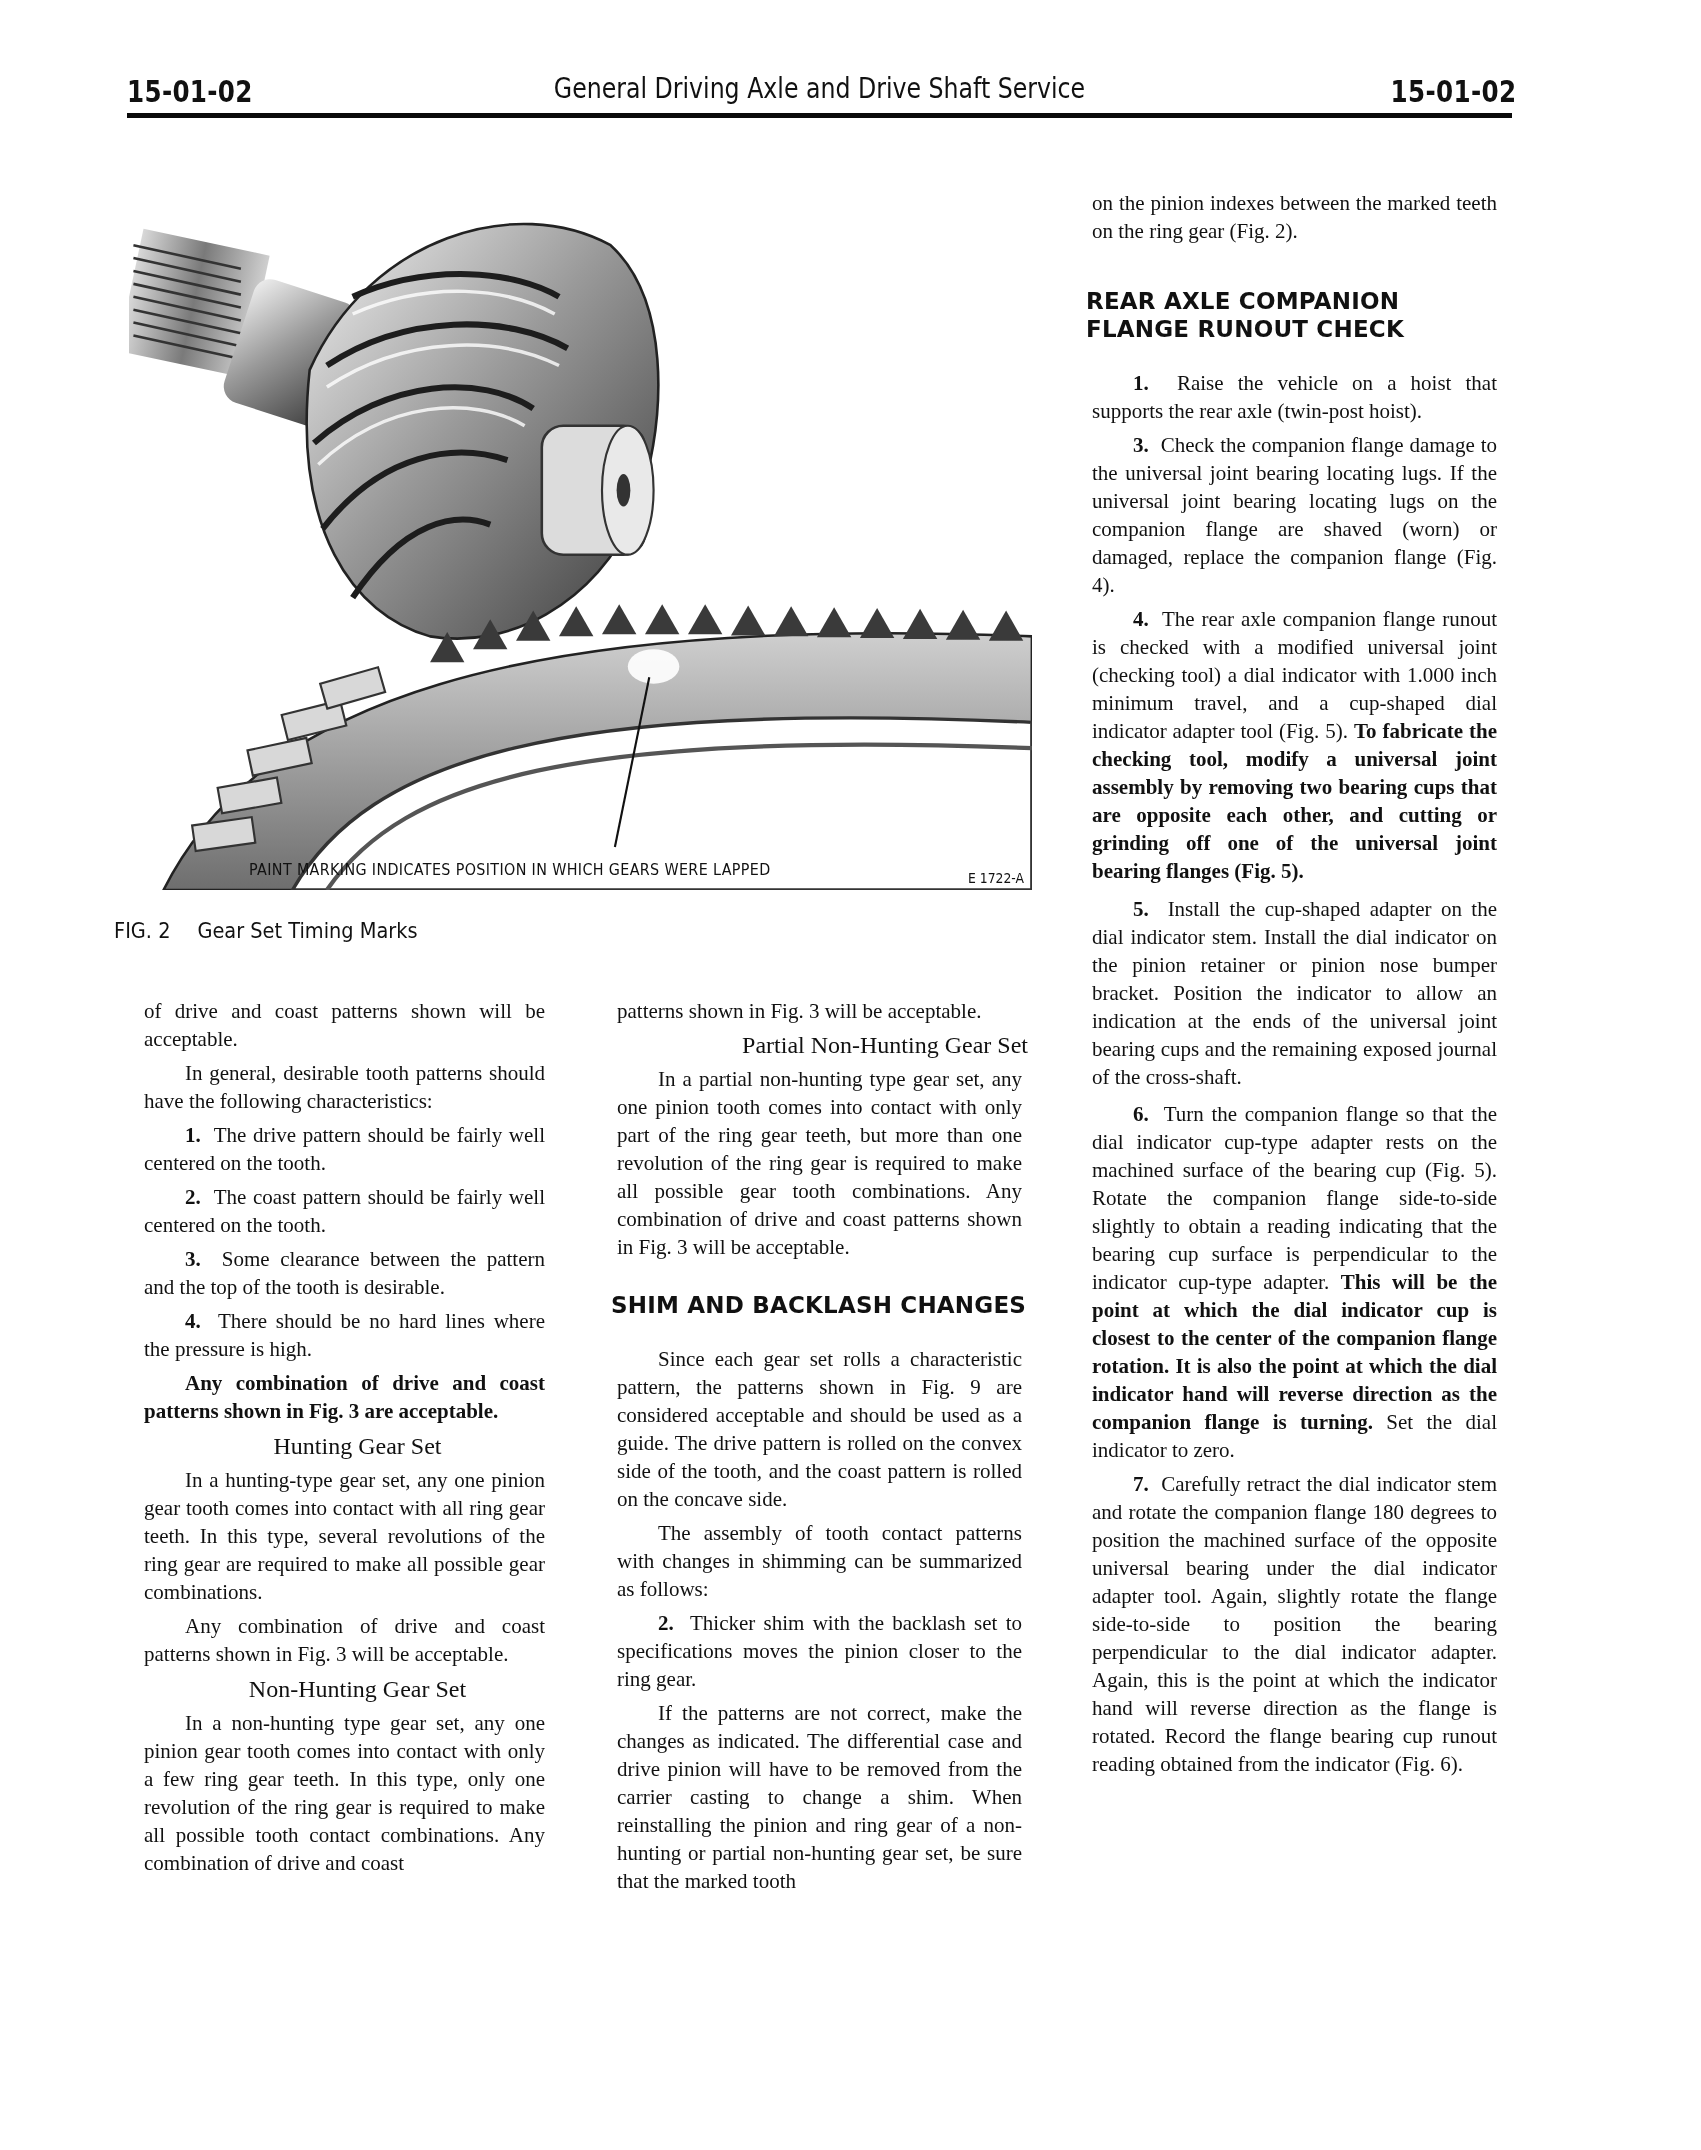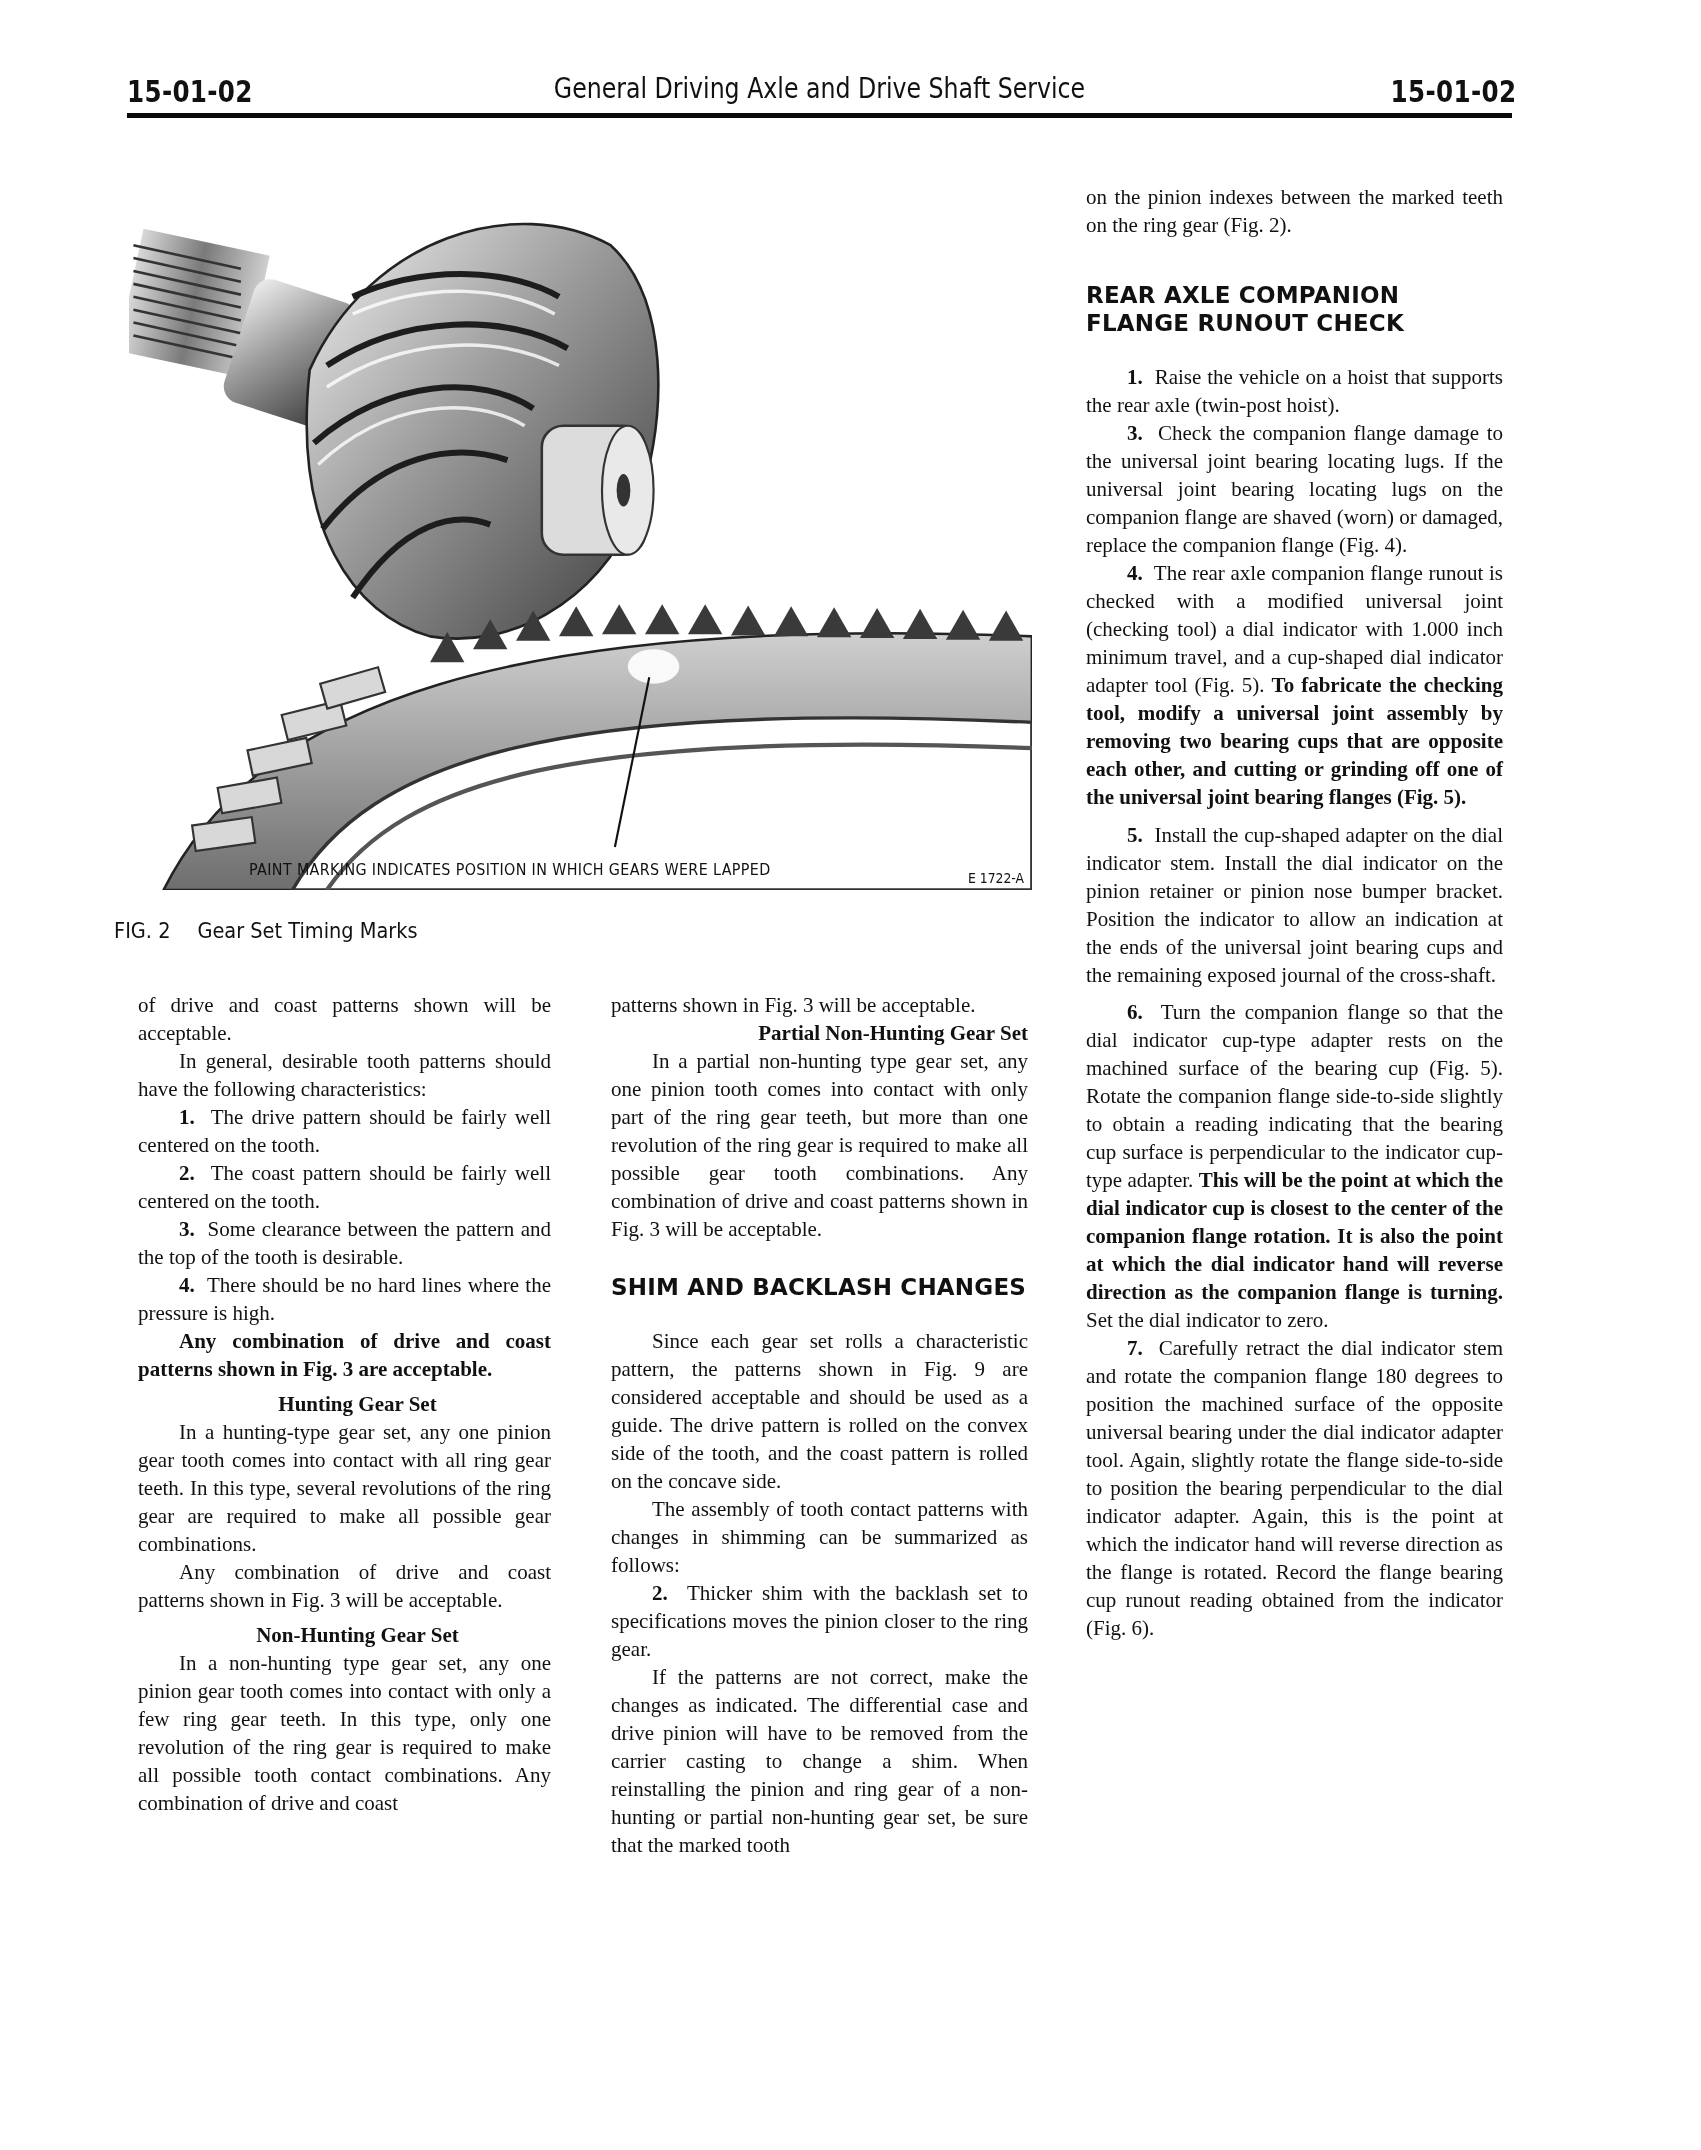--- a/index.html
+++ b/index.html
@@ -18,26 +18,26 @@
     .figure svg { width: 100%; height: 100%; display: block; }
     .fig-callout { position: absolute; left: 249px; top: 860px; font-family: "DejaVu Sans", "Liberation Sans", sans-serif; font-size: 16.3px; letter-spacing: 0.4px; transform: scaleX(0.88); transform-origin: left top; white-space: nowrap; }
     .fig-code { position: absolute; left: 968px; top: 869px; font-family: "DejaVu Sans", "Liberation Sans", sans-serif; font-size: 14.6px; transform: scaleX(0.85); transform-origin: left top; white-space: nowrap; }
     .fig-caption { position: absolute; left: 114px; top: 918px; font-family: "DejaVu Sans", "Liberation Sans", sans-serif; font-size: 21.5px; white-space: nowrap; transform: scaleX(0.9); transform-origin: left top; }
     .fig-caption .num { margin-right: 30px; }
 
     .col { position: absolute; font-size: 21px; line-height: 28px; text-align: justify; hyphens: manual; }
     .col.c1 { left: 138px; top: 991px; width: 413px; }
     .col.c2 { left: 611px; top: 991px; width: 417px; }
     .col.c3 { left: 1086px; top: 183px; width: 417px; }
-    .col p { margin: 0; }
+    .col p { margin: 6px; }
     .col p.ind { text-indent: 41px; }
     .col p.gap { margin-top: 9.5px; }
     .col .b { font-weight: bold; }
     .col h2 { margin: 30px 0 26px 0; font-family: "DejaVu Sans", "Liberation Sans", sans-serif; font-weight: bold; font-size: 23px; line-height: 28px; text-align: left; letter-spacing: 0.2px; }
-    .col h3 { margin: 6.9px 0 0 0; font-weight: bold; font-size: 21px; line-height: 28px; text-align: center; padding-left: 26px; }
+    .col h3 { margin: 6.9px 0 0 0; font-weight: normal; font-size: 24px; line-height: 28px; text-align: center; padding-left: 26px; }
     .col h3.right { text-align: right; padding-left: 0; }
   </style>
 </head>
 <body>
 
 <div class="hdr">
   <span class="pn left">15-01-02</span>
   <span class="title">General Driving Axle and Drive Shaft Service</span>
   <span class="pn right">15-01-02</span>
   <div class="rule"></div>

